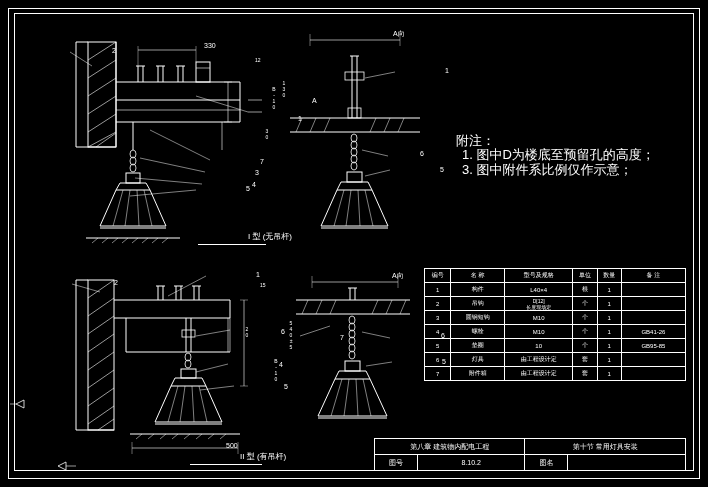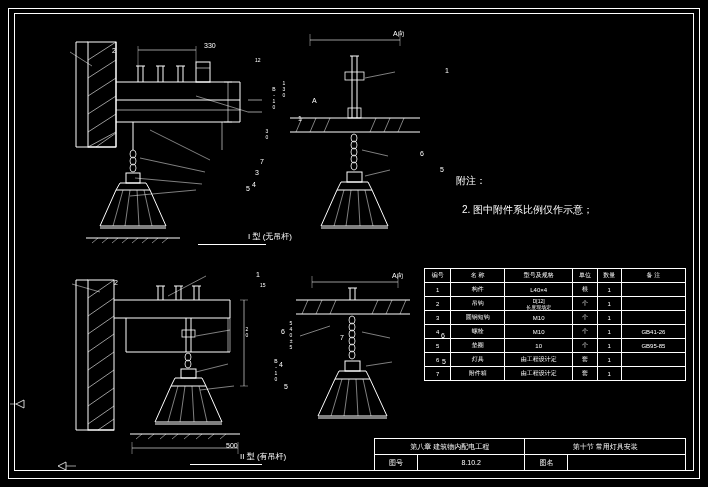--- a/index.html
+++ b/index.html
@@ -6,21 +6,21 @@
   body{width:708px;height:487px;overflow:hidden;font-family:"Liberation Sans",sans-serif;}
   #sheet{position:relative;width:708px;height:487px;background:#000;color:#fff;}
   .ln{position:absolute;background:#fff;}
   .txt{position:absolute;color:#fff;font-size:7px;line-height:9px;white-space:nowrap;padding-left:48px;}
   .txt.tiny{font-size:5px;line-height:6px;}
   .vert{writing-mode:vertical-rl;text-orientation:upright;}
   svg{position:absolute;left:0;top:0;overflow:visible;}
   .tbl{position:absolute;border-collapse:collapse;}
   .tbl td{border:1px solid #fff;color:#fff;font-size:6px;text-align:center;padding:0;height:13px;}
   .titleblk td{border:1px solid #fff;color:#fff;font-size:7px;text-align:center;padding:0 3px;height:15px;}
-  .note{position:absolute;color:#fff;font-size:10px;line-height:13px;white-space:nowrap;margin-top:40px;}
+  .note{position:absolute;color:#fff;font-size:13px;line-height:13px;white-space:nowrap;}
 </style>
 </head>
 <body>
 
 <div id="sheet">
 
   <div class="ln" style="left:8px;top:8px;width:692px;height:1px;"></div>
   <div class="ln" style="left:8px;top:478px;width:692px;height:1px;"></div>
   <div class="ln" style="left:8px;top:8px;width:1px;height:471px;"></div>
   <div class="ln" style="left:699px;top:8px;width:1px;height:471px;"></div>
@@ -178,21 +178,22 @@
     <line x1="362" y1="150" x2="388" y2="156" stroke="#fff" stroke-width="0.5"></line>
     <line x1="365" y1="176" x2="390" y2="170" stroke="#fff" stroke-width="0.5"></line>
   </svg>
 
   <div class="txt" style="left:345px;top:29px;">A向</div>
   <div class="txt" style="left:397px;top:66px;">1</div>
   <div class="txt" style="left:372px;top:149px;">6</div>
   <div class="txt" style="left:392px;top:165px;">5</div>
 
   <div class="note" style="left:456px;top:134px;">附注：</div>
-  <div class="note" style="left:462px;top:163px;">2. 图中附件系比例仅作示意；</div>
+  <div class="note" style="left:462px;top:148px;">1. 图中D为楼底至预留孔的高度；</div>
+  <div class="note" style="left:462px;top:163px;">3. 图中附件系比例仅作示意；</div>
 
   <svg width="708" height="487">
 
     <rect x="88" y="280" width="26" height="150" fill="none" stroke="#fff" stroke-width="1"></rect>
     <g stroke="#fff" stroke-width="0.6">
       <line x1="88" y1="298" x2="114" y2="280"></line>
       <line x1="88" y1="316" x2="114" y2="298"></line>
       <line x1="88" y1="334" x2="114" y2="316"></line>
       <line x1="88" y1="352" x2="114" y2="334"></line>
       <line x1="88" y1="370" x2="114" y2="352"></line>

